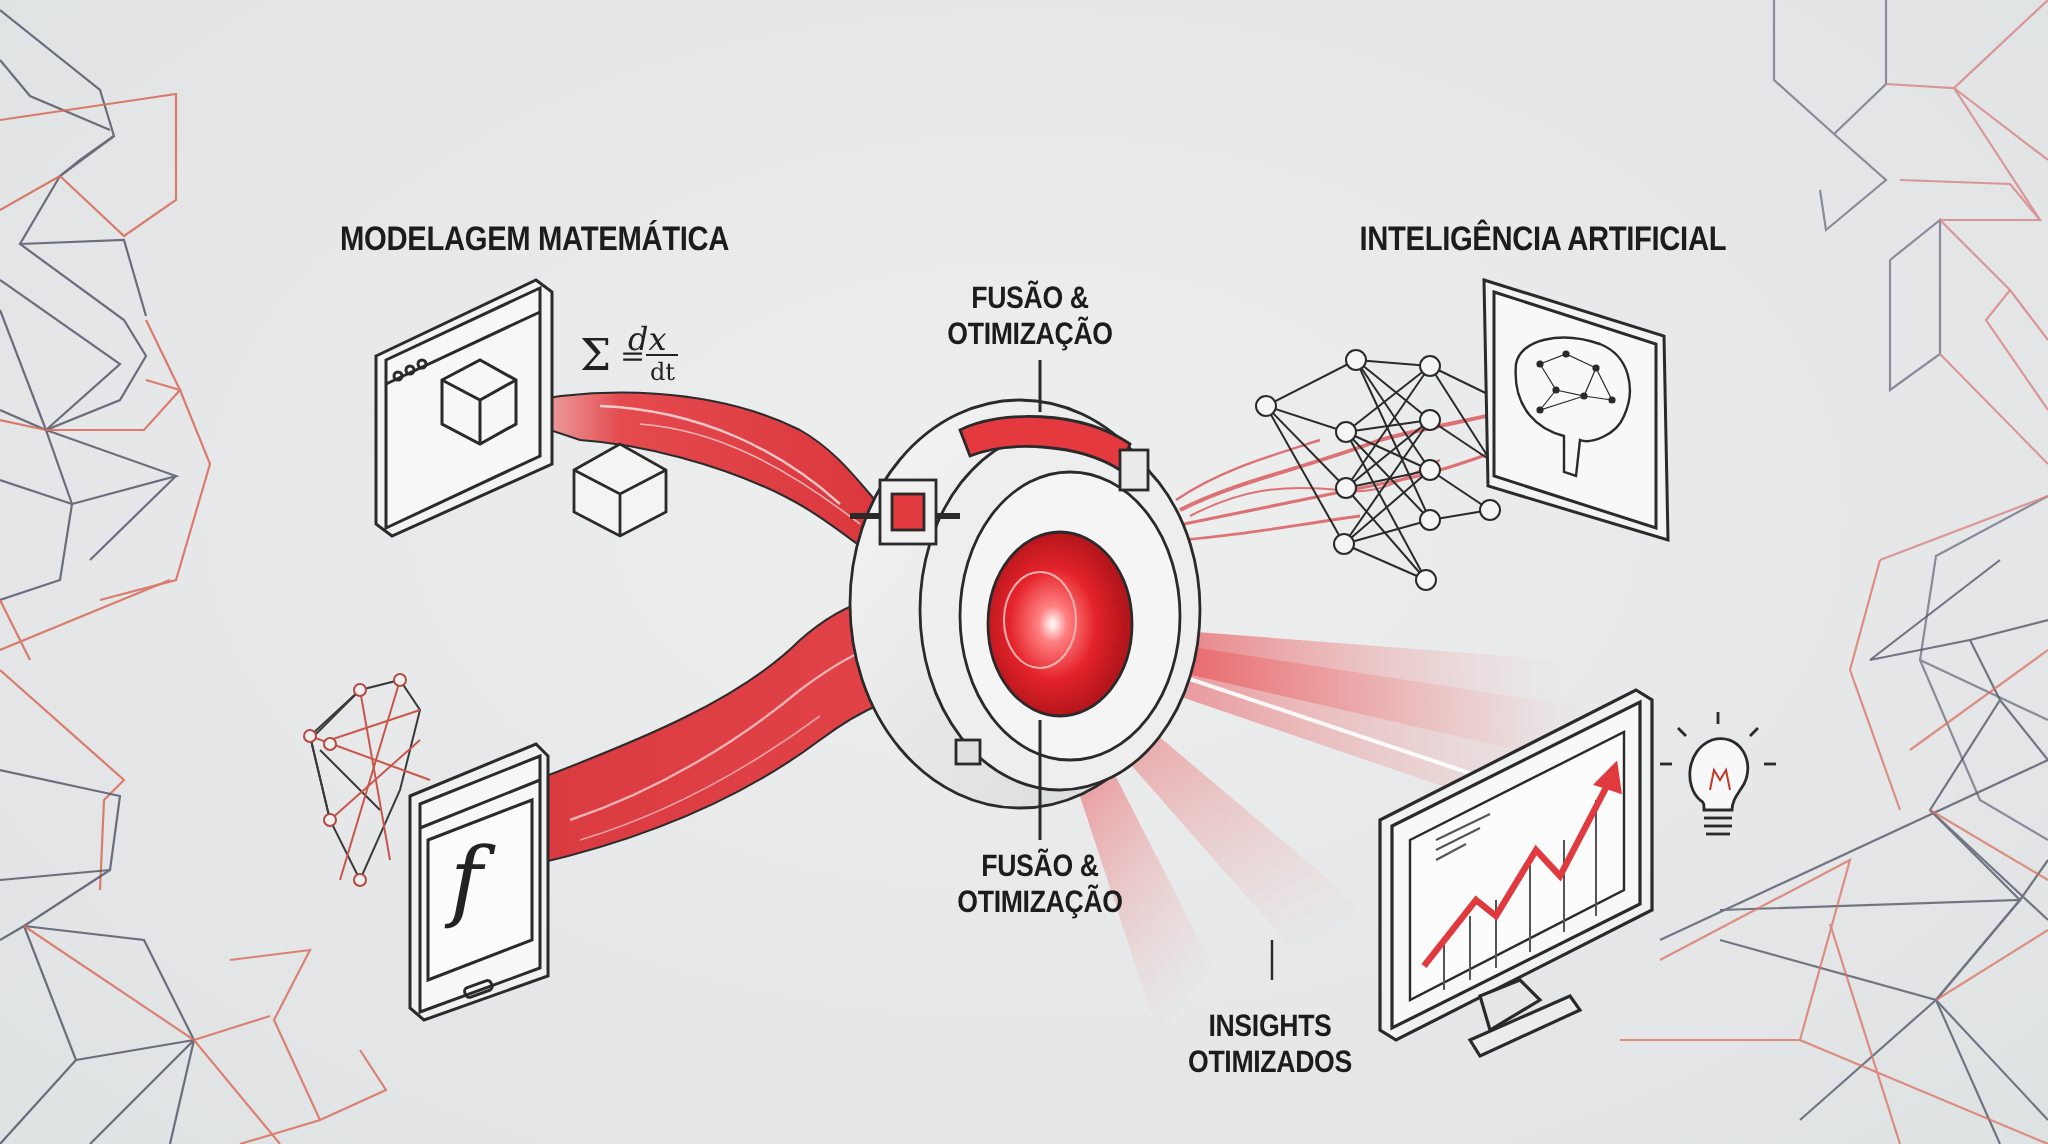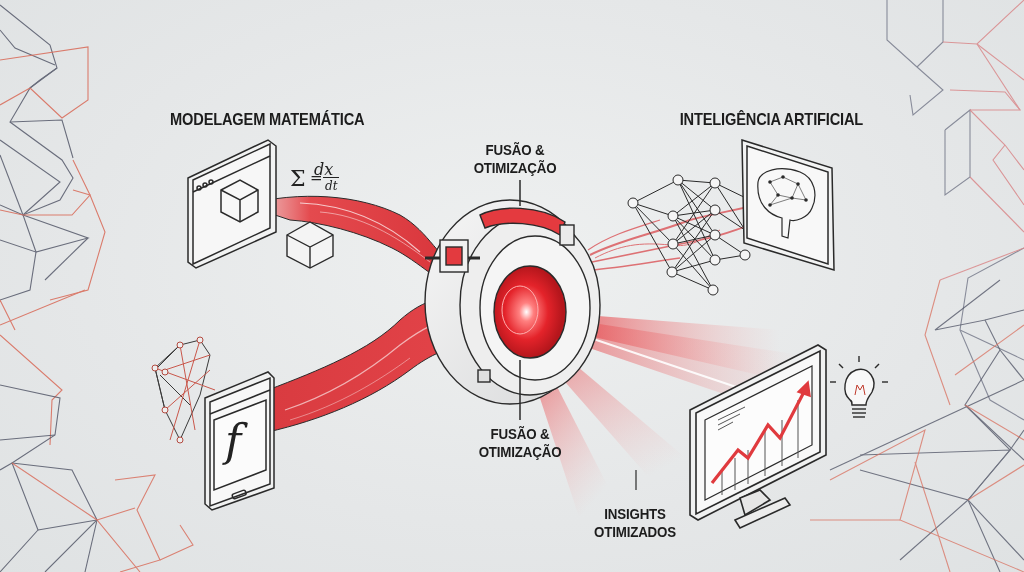--- a/index.html
+++ b/index.html
@@ -316,21 +316,21 @@
     </g>
 
     <line x1="636" y1="470" x2="636" y2="490" stroke="#2a2a2a" stroke-width="1.2"></line>
   </svg>
 
   <div class="formula" style="left:290px; top:160px; width:60px; height:40px;">
     <span style="position:absolute; left:0; top:6px; font-size:22px;">Σ</span>
     <span style="position:absolute; left:20px; top:9px; font-size:15px;">=</span>
     <span style="position:absolute; left:24px; top:0px; font-size:16px; font-style:italic;">dx</span>
     <span style="position:absolute; left:33px; top:17px; width:16px; height:1px; background:#222;"></span>
-    <span style="position:absolute; left:35px; top:19px; font-size:12px; font-style:italic;">dt</span>
+    <span style="position:absolute; left:35px; top:19px; font-size:12px; ">dt</span>
   </div>
   <div class="formula" style="left:225px; top:415px; font-size:44px; font-style:italic;">f</div>
 
   <div class="label big" style="left:155px; top:110px; width:215px;">MODELAGEM MATEMÁTICA</div>
   <div class="label big" style="left:665px; top:110px; width:210px;">INTELIGÊNCIA ARTIFICIAL</div>
 
   <div class="label mid" style="left:450px; top:141px; width:130px;">
     <div>FUSÃO &amp;</div>
     <div>OTIMIZAÇÃO</div>
   </div>

